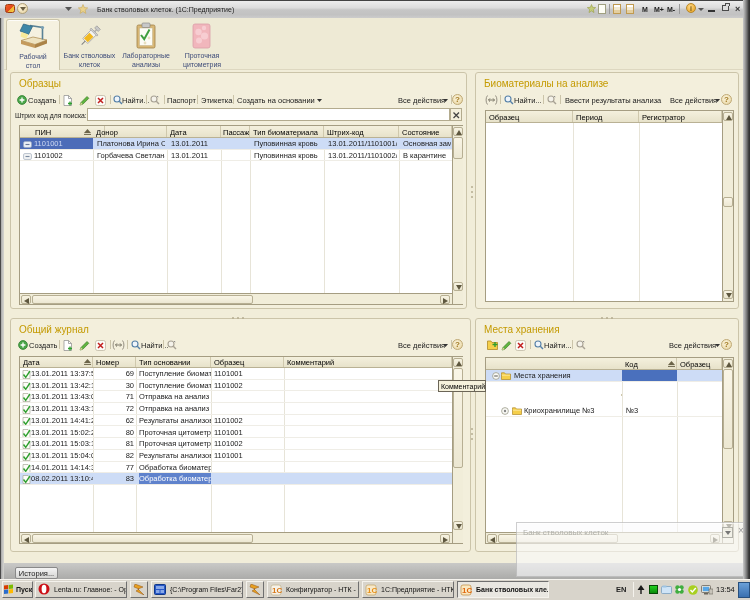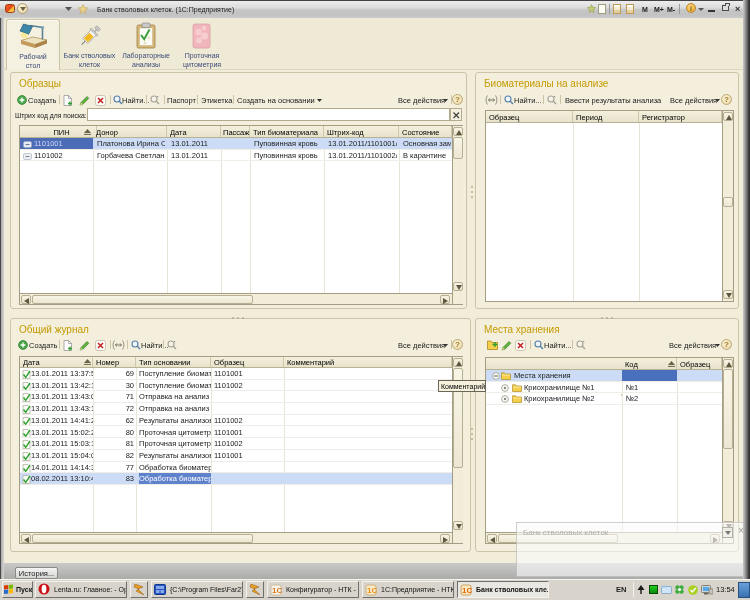--- a/index.html
+++ b/index.html
@@ -192,21 +192,21 @@
   <div class="abs" style="left:441px;top:21px;width:11px;height:11px;border-radius:50%;background:radial-gradient(circle at 40% 35%,#fbf3da,#eedfb4 65%,#dcc48c);border:1px solid #c0aa76;color:#a07820;text-align:center;line-height:10px;font-size:8px;font-weight:bold;">?</div>
   <div class="tool" style="left:4px;top:39px;font-size:6.8px;">Штрих код для поиска:</div>
   <div class="abs" style="left:76px;top:35px;width:363px;height:13px;background:#fff;border:1px solid #b3ab8e;"></div>
   <div class="abs" style="left:439px;top:35px;width:12px;height:13px;background:#f4f0dd;border:1px solid #b3ab8e;"></div>
   <svg class="abs" style="left:442px;top:39px;" width="7" height="7">
       <path d="M0.5 0.5 L6 6 M6 0.5 L0.5 6" stroke="#444" stroke-width="1.3"></path>
     </svg>
 
   <div class="tbl" style="left:8px;top:52px;width:444px;height:180px;">
     <div class="thead" style="height:12px;">
-      <div class="th" style="left:4px;width:73px;text-align:center;">ПИН</div>
+      <div class="th" style="left:12px;width:73px;">ПИН</div>
       <div class="th" style="left:73px;width:74px;">Донор</div>
       <div class="th" style="left:147px;width:54px;">Дата</div>
       <div class="th" style="left:201px;width:29px;padding-left:2px;">Пассаж</div>
       <div class="th" style="left:230px;width:74px;">Тип биоматериала</div>
       <div class="th" style="left:304px;width:75px;">Штрих-код</div>
       <div class="th" style="left:379px;width:53px;">Состояние</div>
       <svg class="abs" style="left:64px;top:3px;" width="7" height="6">
           <path d="M3.5 0 L7 4 L0 4z" fill="#6b6449"></path>
           <path d="M0 5.4h7" stroke="#6b6449" stroke-width="1"></path>
         </svg>
@@ -564,43 +564,31 @@
           <circle cx="4" cy="4" r="3.4" fill="#fafaf6" stroke="#9a9a8a" stroke-width="0.8"></circle>
           <path d="M2.2 4h3.6" stroke="#555" stroke-width="1"></path>
         </svg>
       <svg class="abs" style="left:15px;top:2px;" width="10" height="8">
           <path d="M0.5 2.5 L0.5 7.5 L9.5 7.5 L9.5 2 L4.5 2 L3.5 0.8 L0.5 0.8z" fill="#f5cf4a" stroke="#b08a28" stroke-width="0.7"></path>
           <path d="M1 3.2 L9 3.2" stroke="#fce79a" stroke-width="1"></path>
         </svg>
       <div class="cell" style="left:28px;width:105px;">Места хранения</div>
       <div class="cell" style="left:136px;width:55px;background:#4a70bd;"></div>
     </div>
-    <div class="row" style="top:23.7px;height:11.7px;width:236px;">
+    <div class="row" style="top:47.1px;height:11.7px;width:236px;">
       <svg class="abs" style="left:15px;top:2px;" width="8" height="8">
           <circle cx="4" cy="4" r="3.4" fill="#fafaf6" stroke="#9a9a8a" stroke-width="0.8"></circle>
           <circle cx="4" cy="4" r="1.2" fill="#888"></circle>
         </svg>
       <svg class="abs" style="left:26px;top:2px;" width="10" height="8">
           <path d="M0.5 2.5 L0.5 7.5 L9.5 7.5 L9.5 2 L4.5 2 L3.5 0.8 L0.5 0.8z" fill="#f5cf4a" stroke="#b08a28" stroke-width="0.7"></path>
           <path d="M1 3.2 L9 3.2" stroke="#fce79a" stroke-width="1"></path>
         </svg>
-      <div class="cell" style="left:38px;width:96px;">Криохранилище №1</div>
-      <div class="cell" style="left:140px;width:48px;">№1</div>
-    </div>
-    <div class="row" style="top:35.4px;height:11.7px;width:236px;">
-      <svg class="abs" style="left:15px;top:2px;" width="8" height="8">
-          <circle cx="4" cy="4" r="3.4" fill="#fafaf6" stroke="#9a9a8a" stroke-width="0.8"></circle>
-          <circle cx="4" cy="4" r="1.2" fill="#888"></circle>
-        </svg>
-      <svg class="abs" style="left:26px;top:2px;" width="10" height="8">
-          <path d="M0.5 2.5 L0.5 7.5 L9.5 7.5 L9.5 2 L4.5 2 L3.5 0.8 L0.5 0.8z" fill="#f5cf4a" stroke="#b08a28" stroke-width="0.7"></path>
-          <path d="M1 3.2 L9 3.2" stroke="#fce79a" stroke-width="1"></path>
-        </svg>
-      <div class="cell" style="left:38px;width:96px;">Криохранилище №2</div>
-      <div class="cell" style="left:140px;width:48px;">№2</div>
+      <div class="cell" style="left:38px;width:96px;">Криохранилище №3</div>
+      <div class="cell" style="left:140px;width:48px;">№3</div>
     </div>
     <div class="vsb" style="left:236px;">
       <div class="sbtn" style="left:0px;top:1px;">
           <svg width="6" height="5">
             <path d="M3 0 L6 5 L0 5z" fill="#5e573f"></path>
           </svg>
         </div>
       <div class="sbtn" style="left:0px;top:163px;">
           <svg width="6" height="5">
             <path d="M0 0h6L3 5z" fill="#5e573f"></path>

